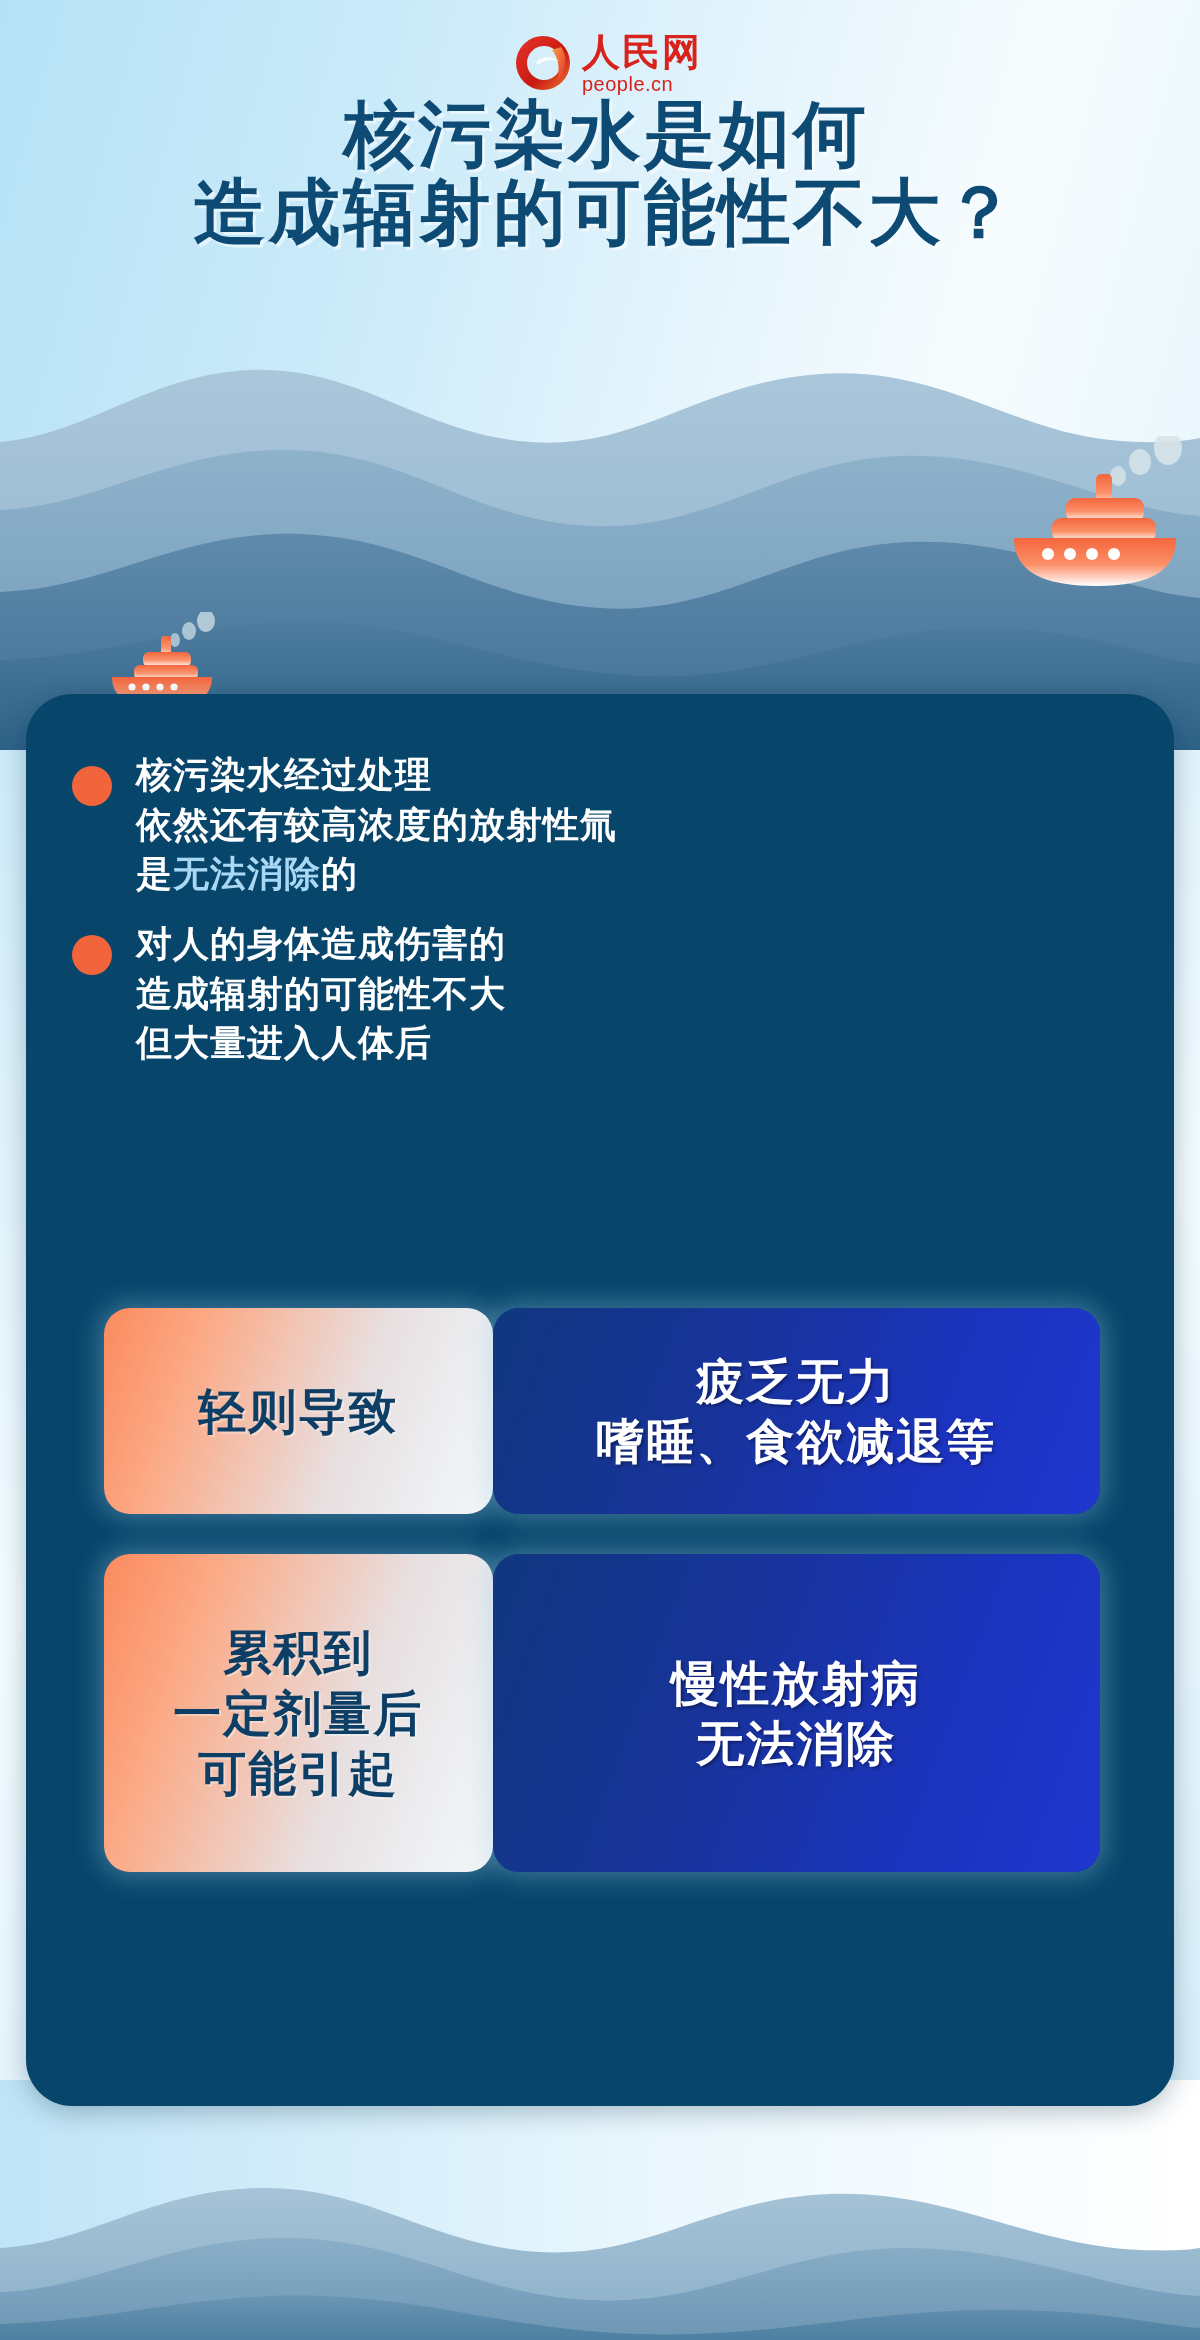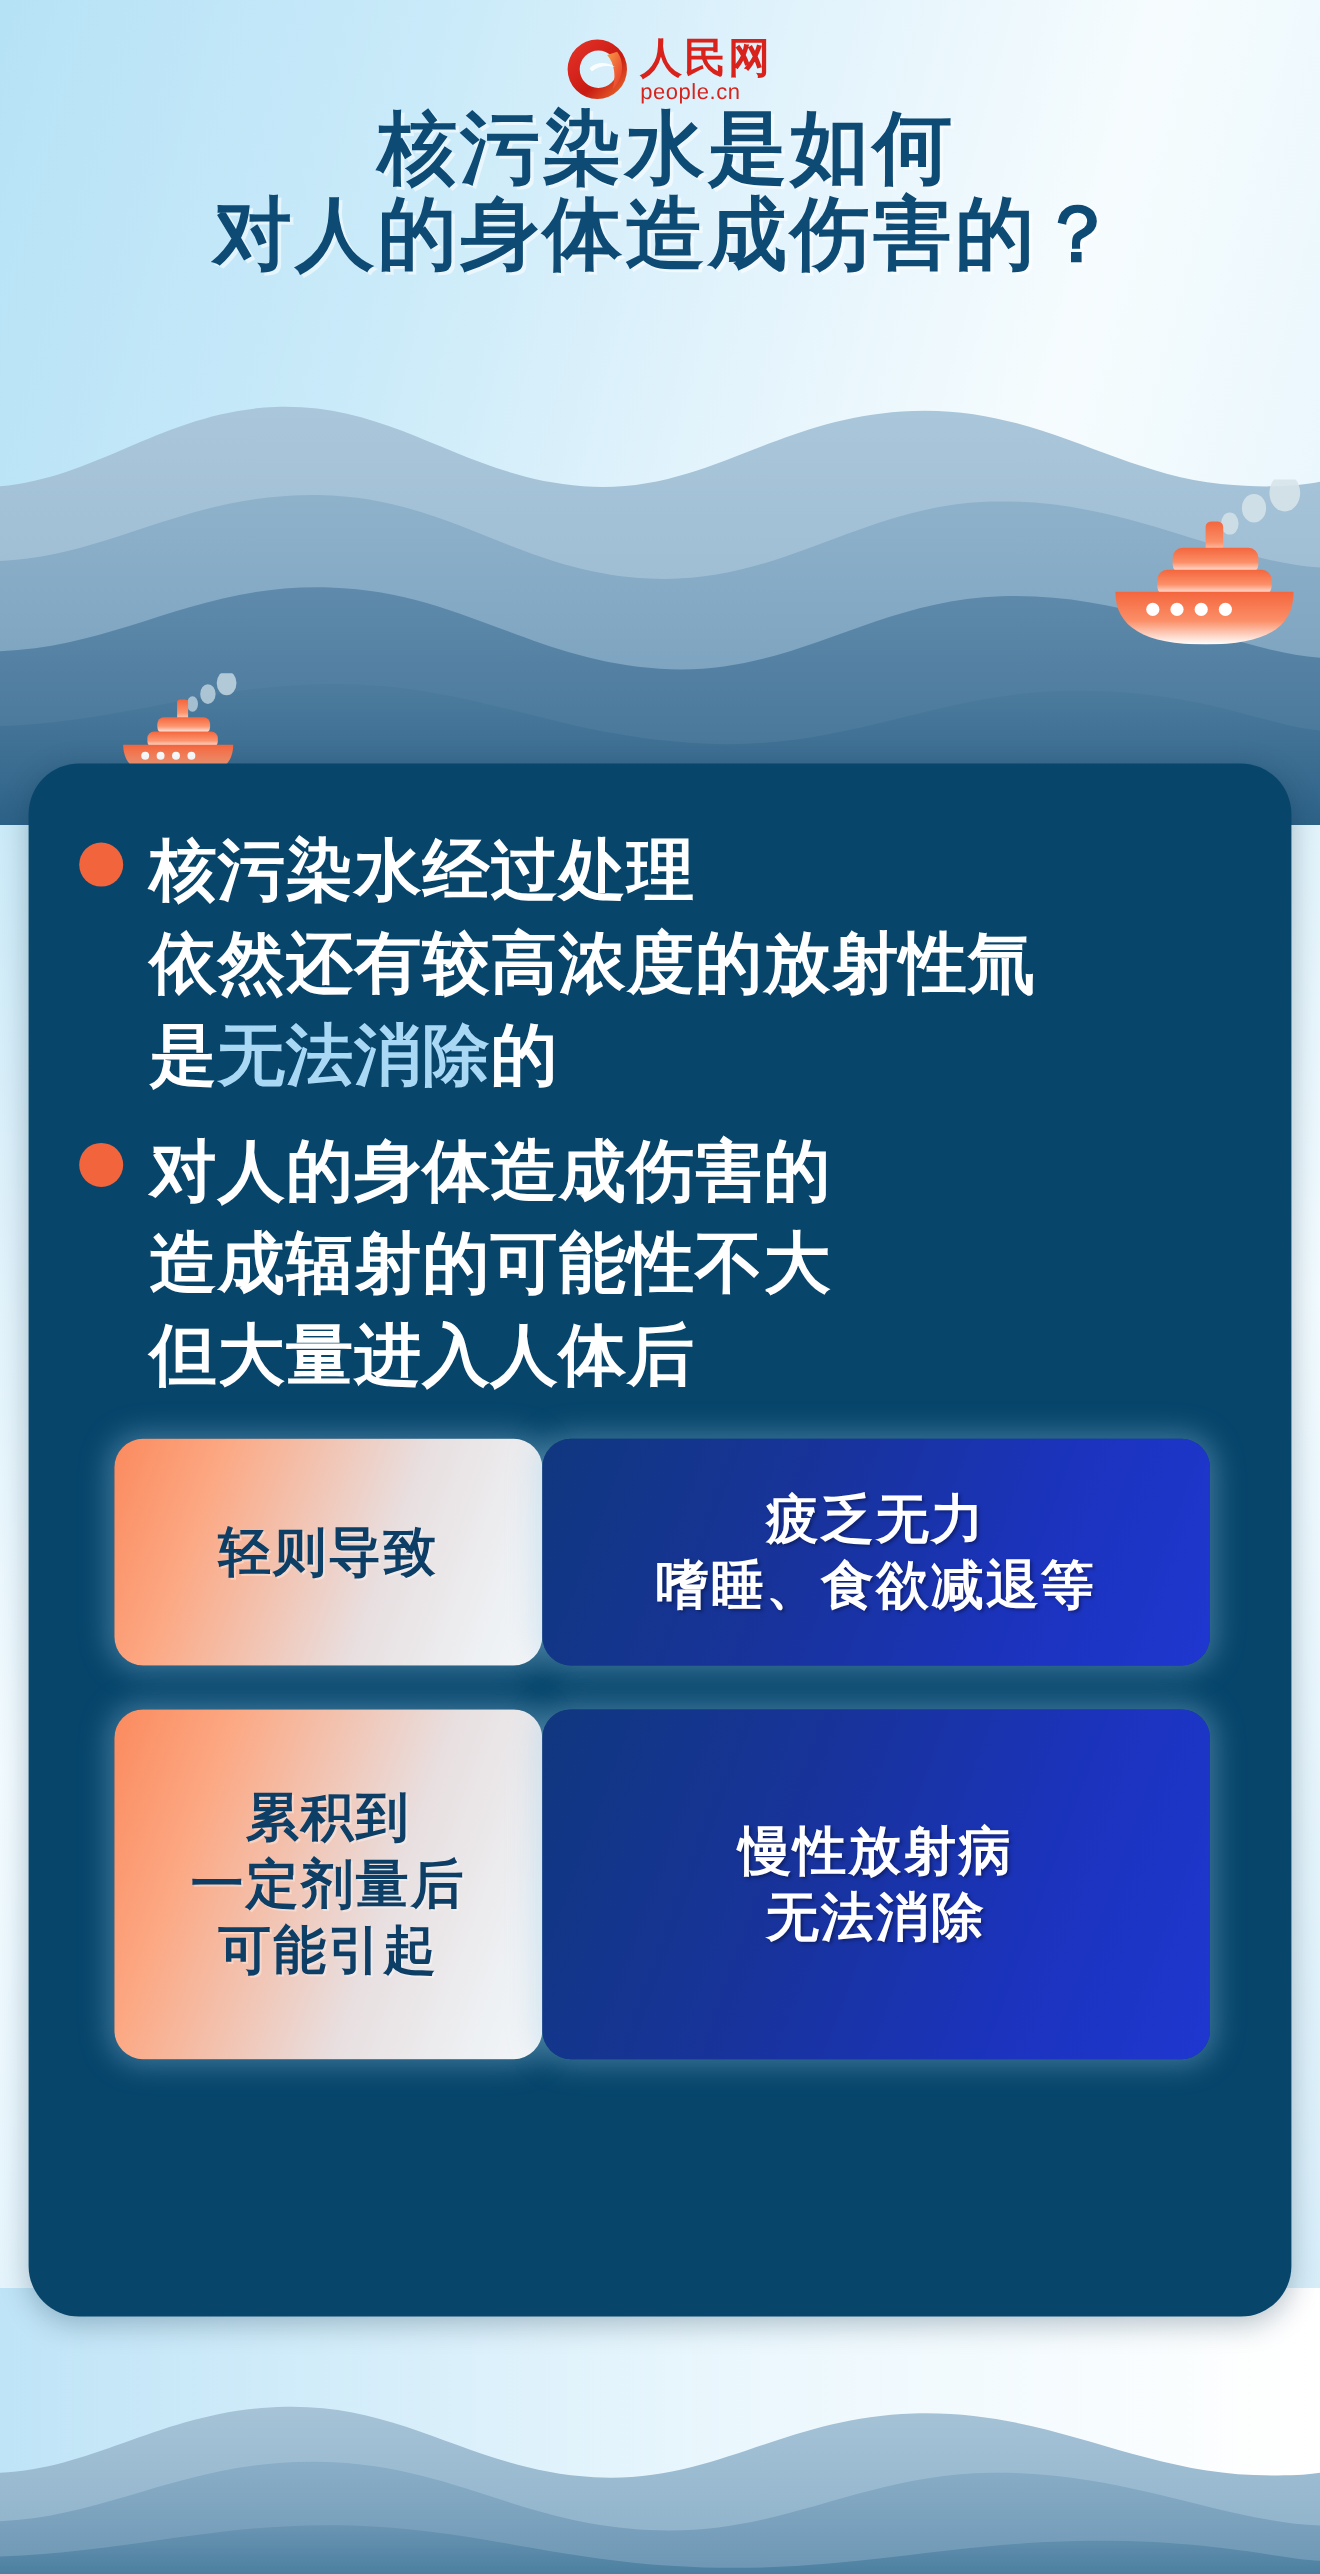--- a/index.html
+++ b/index.html
@@ -84,21 +84,21 @@
   .bullets{ position:absolute; left:38px; top:56px; right:40px; }
   .bullet-group{ position:relative; padding-left:72px; margin-bottom:20px; }
   .dot{
     position:absolute; left:8px; top:16px;
     width:40px;height:40px;border-radius:50%;
     background:#f2643c;
   }
   .bline{
     font-family:"DejaVu Sans","Liberation Sans",sans-serif;
     font-weight:bold;
-    font-size:61px;
+    font-size:36px;
     line-height:1.38;
     color:#ffffff;
     white-space:nowrap;
     letter-spacing:1px;
   }
   .hl{ color:#a8d8f4; }
 
   
   .cards{
     position:absolute; left:78px; top:614px; width:996px;
@@ -237,21 +237,21 @@
       </svg>
     </div>
     <div class="logo-text">
       <span class="logo-cn">人民网</span>
       <span class="logo-en">people.cn</span>
     </div>
   </div>
 
   <div class="headline">
     <div class="headline-line">核污染水是如何</div>
-    <div class="headline-line">对人的身体造成伤害的？</div>
+    <div class="headline-line">造成辐射的可能性不大？</div>
   </div>
 
   <div class="panel">
 
     <div class="bullets">
 
       <div class="bullet-group">
         <span class="dot"></span>
         <div class="bline">核污染水经过处理</div>
         <div class="bline">依然还有较高浓度的放射性氚</div>

